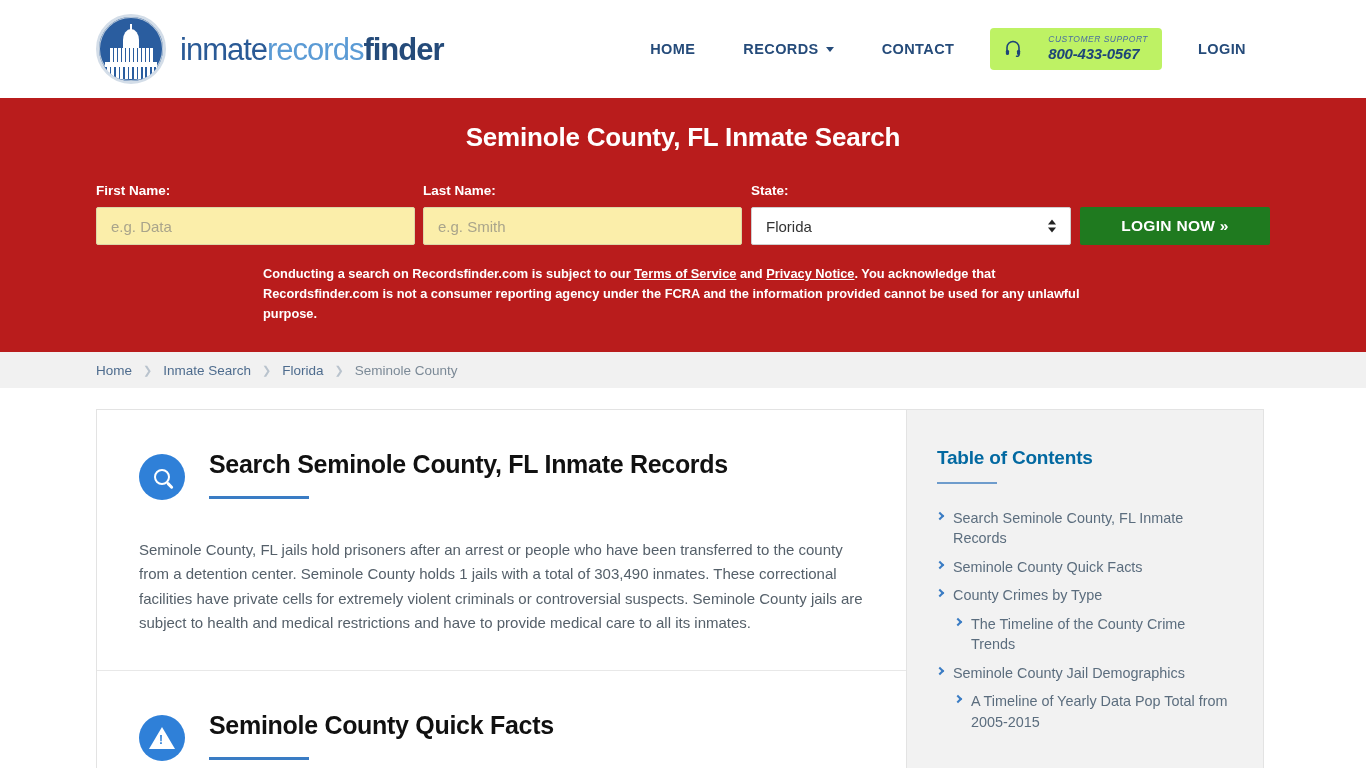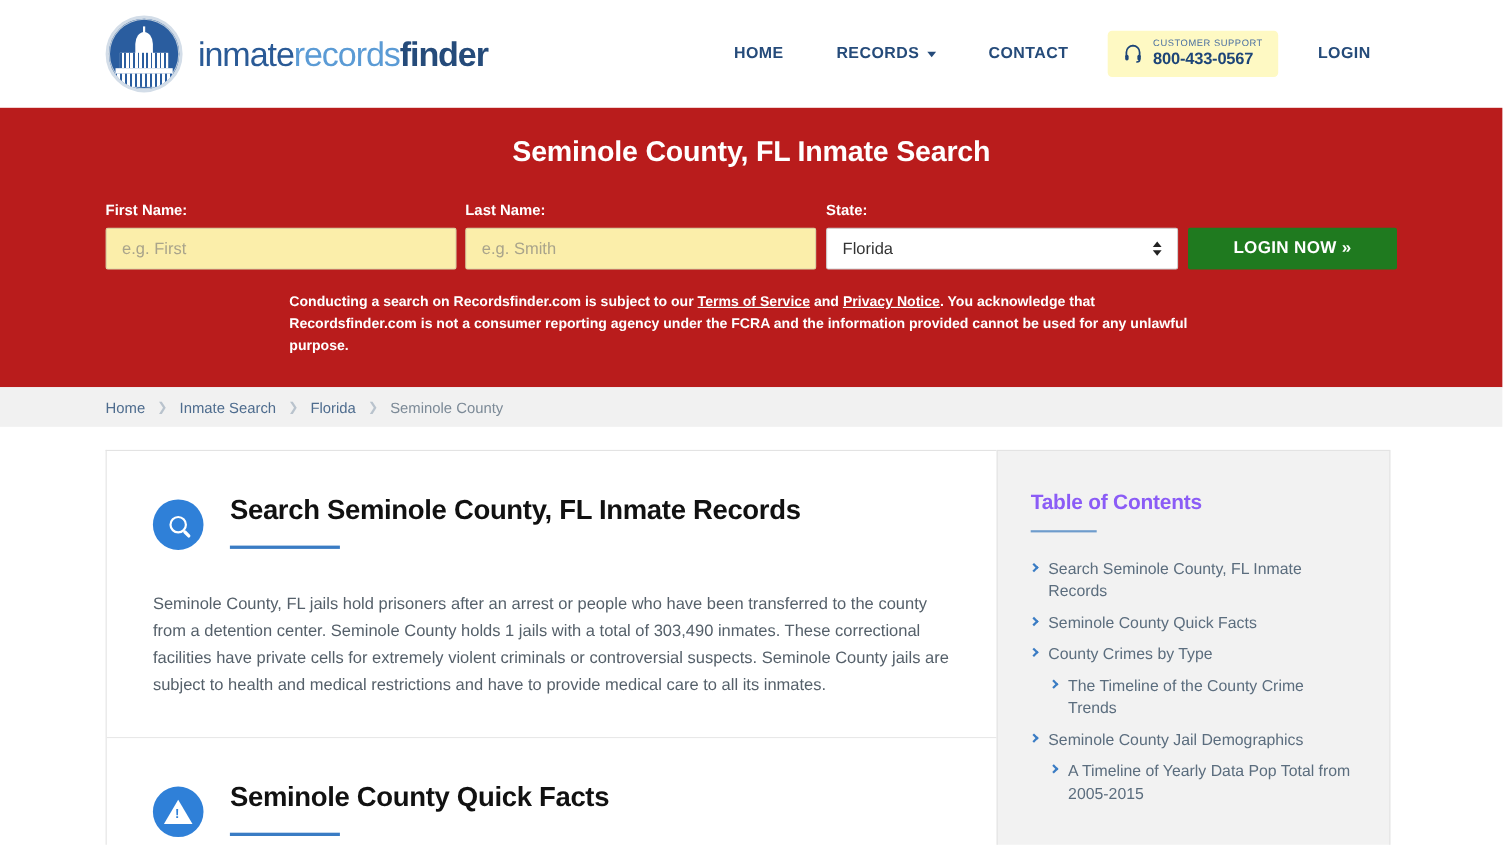--- a/index.html
+++ b/index.html
@@ -76,23 +76,23 @@
     font-size:14.5px; font-weight:700; color:#254b7a;
     letter-spacing:.4px; text-decoration:none;
     padding:0 24px; display:flex; align-items:center; gap:7px;
     cursor:pointer;
   }
   .chev-d {
     width:0;height:0;border-left:4.5px solid transparent;border-right:4.5px solid transparent;
     border-top:5px solid #254b7a; display:inline-block; margin-top:2px;
   }
   .support-box {
-    background:#fef9c3; border-radius:4px;
-    display:flex; align-items:center; gap:9px;
-    padding:7px 14px; margin:0 12px; cursor:pointer;
+    background:#bef264; border-radius:4px;
+    display:flex; align-items:center; gap:26px;
+    padding:7px 14px; margin:0 12px; cursor:pointer;font-style:italic;
   }
   .support-text { line-height:1.15; }
   .support-label { font-size:8.5px; color:#4a6fa0; letter-spacing:.5px; }
   .support-phone { font-size:15px; font-weight:700; color:#1d4578; letter-spacing:-.2px; }
 
   
   .banner {
     background:#b91c1c;
     padding:24px 96px 22px 96px;
     color:#fff;
@@ -193,21 +193,21 @@
     margin:38px 0 0 0; font-size:15px; line-height:1.62; color:#55606a;
   }
 
   
   .toc {
     width:358px; background:#f2f2f2;
     border:1px solid #e3e3e3;
     padding:37px 30px 30px 30px;
   }
   .toc h2 {
-    margin:0; font-size:19px; font-weight:700; color:#8b5cf6; letter-spacing:-.2px;
+    margin:0; font-size:19px; font-weight:700; color:#0369a1; letter-spacing:-.2px;
   }
   .toc .accent { width:60px; height:2px; background:#6e9ccc; margin-top:13px; }
   .toc ul { list-style:none; margin:24px 0 0 0; padding:0; }
   .toc li { margin-bottom:8px; }
   .toc-link {
     display:flex; gap:10px; align-items:flex-start;
     font-size:14.4px; line-height:1.42; color:#5b6d7e;
     text-decoration:none; cursor:pointer;
   }
   .toc li.sub { padding-left:18px; }
@@ -263,21 +263,21 @@
       </a>
   </div>
 </div>
 
 <div class="banner">
   <h1>Seminole County, FL Inmate Search</h1>
 
   <div class="form-row">
     <div class="field f1">
       <label>First Name:</label>
-      <div class="inp ph">e.g. First</div>
+      <div class="inp ph">e.g. Data</div>
     </div>
     <div class="field f2">
       <label>Last Name:</label>
       <div class="inp ph">e.g. Smith</div>
     </div>
     <div class="field f3">
       <label>State:</label>
       <div class="sel">
         <span>Florida</span>
         <span class="spin">

